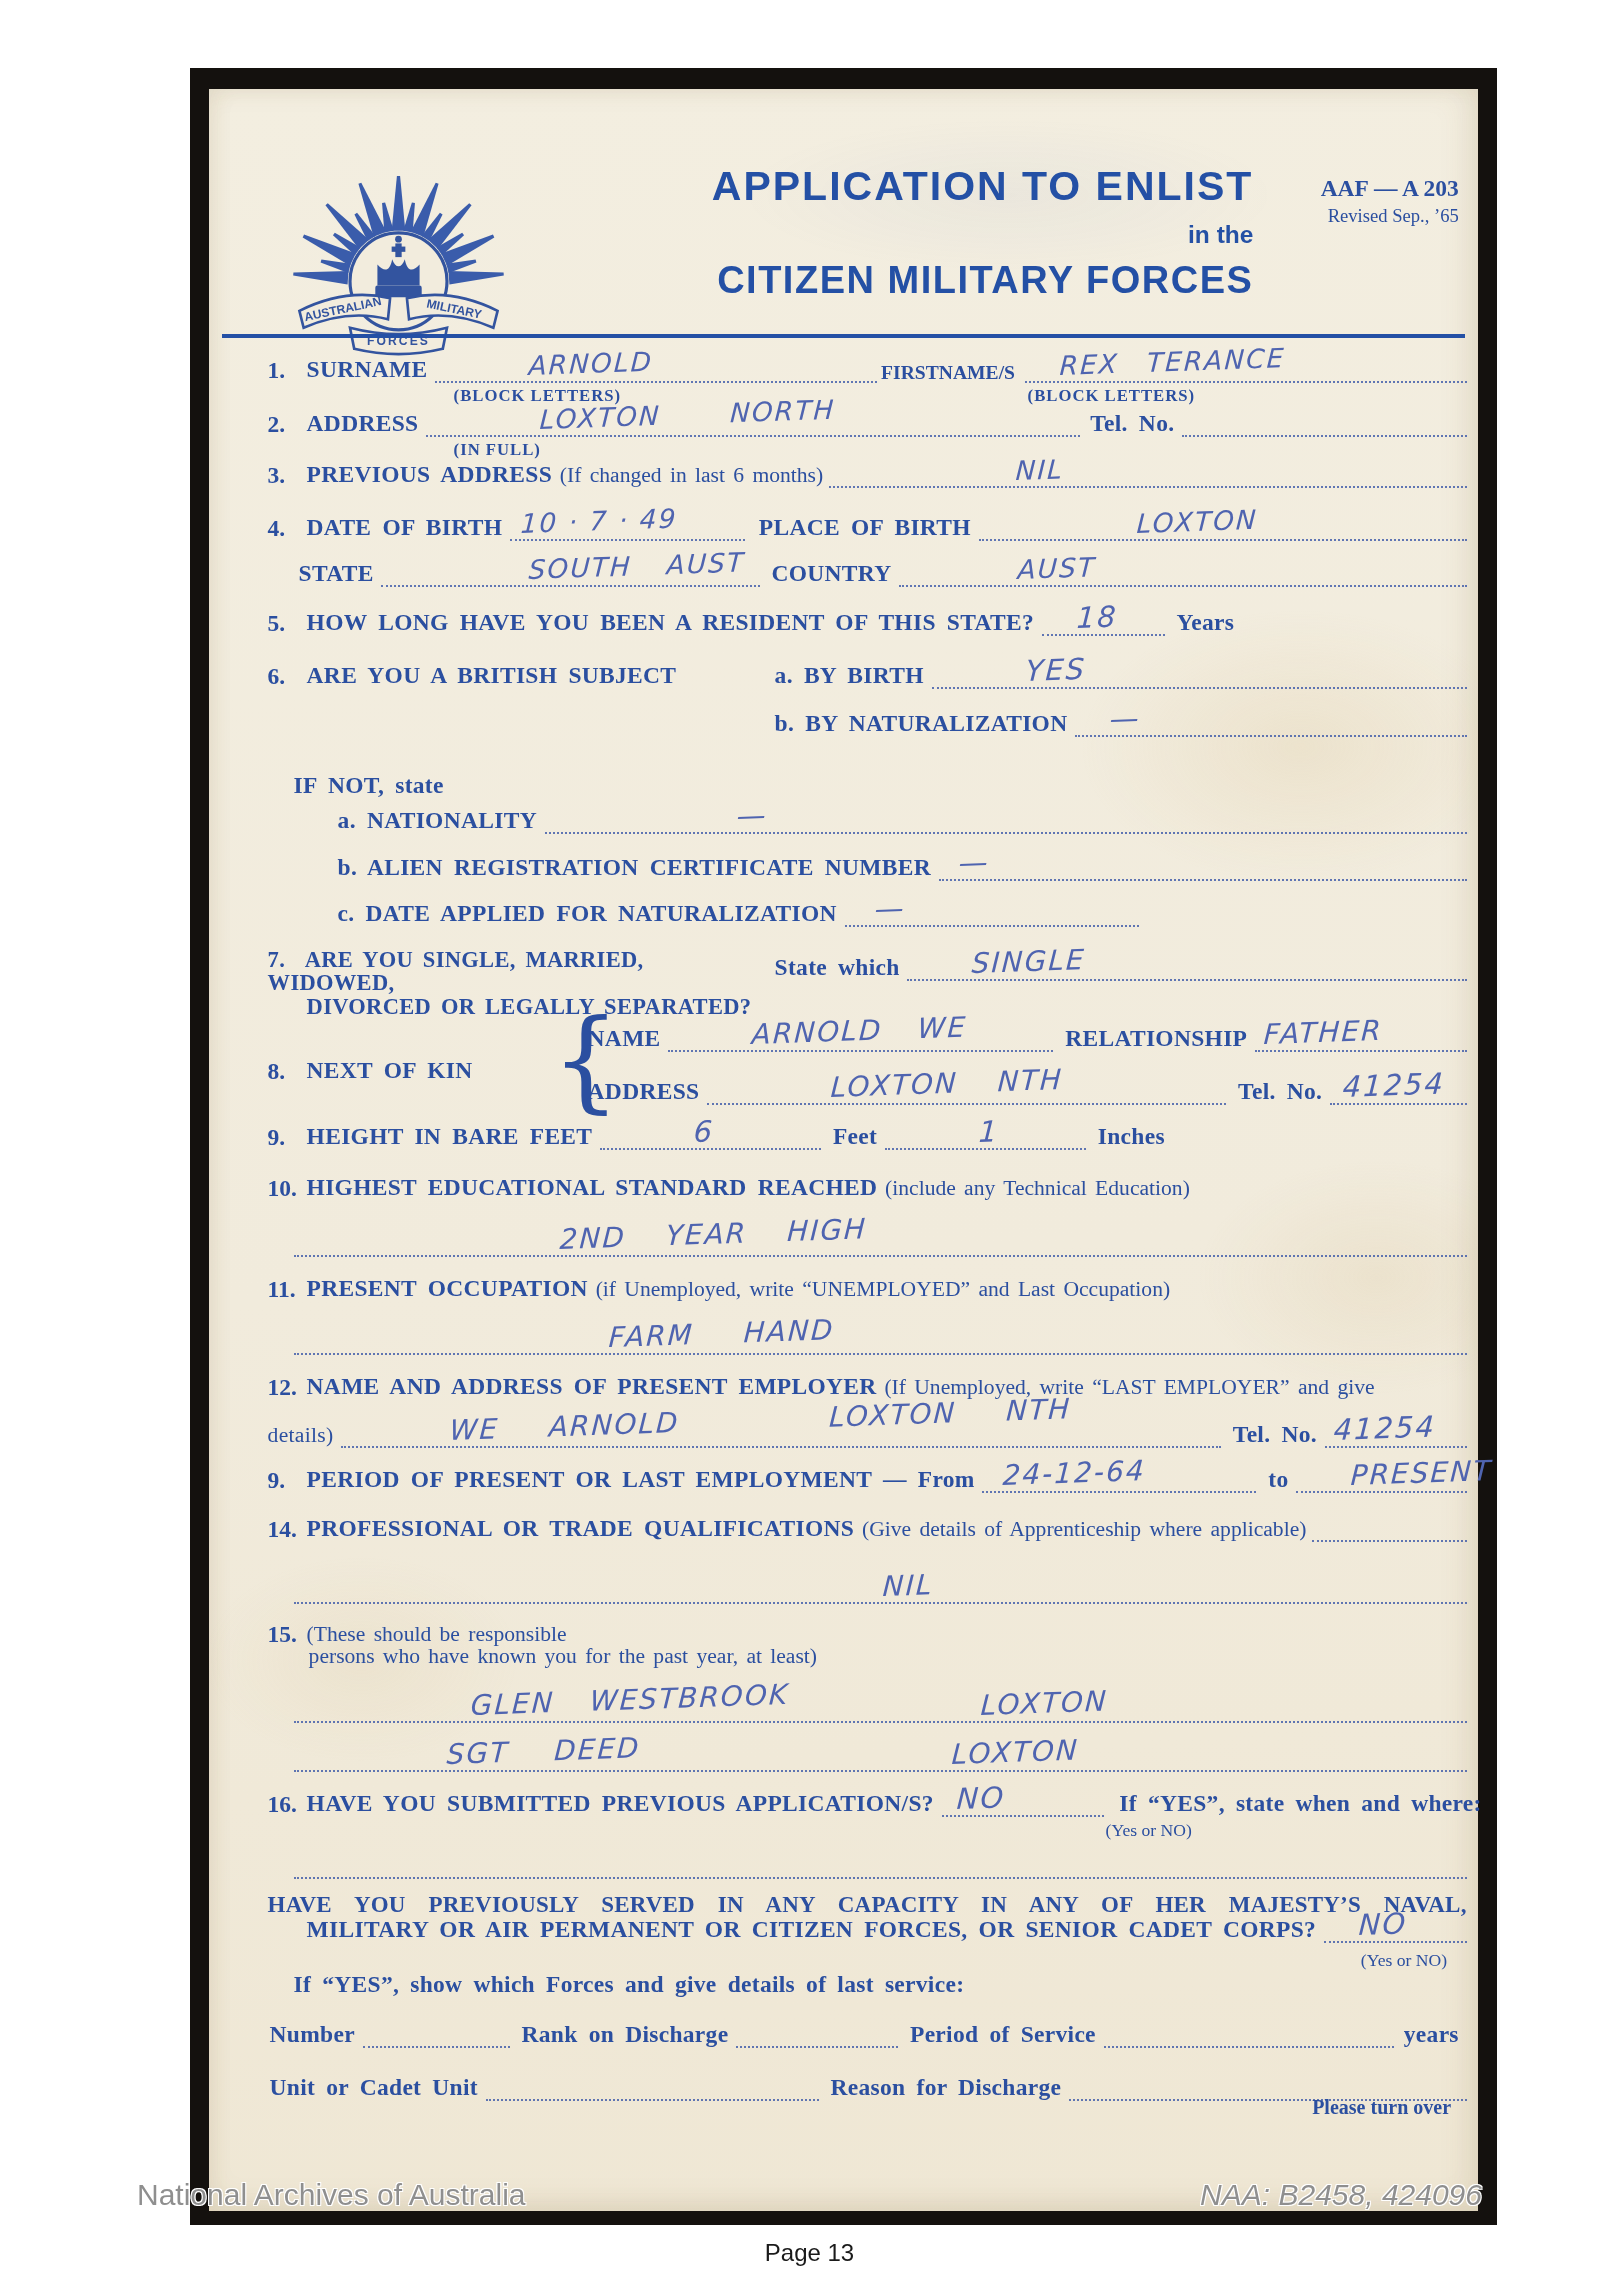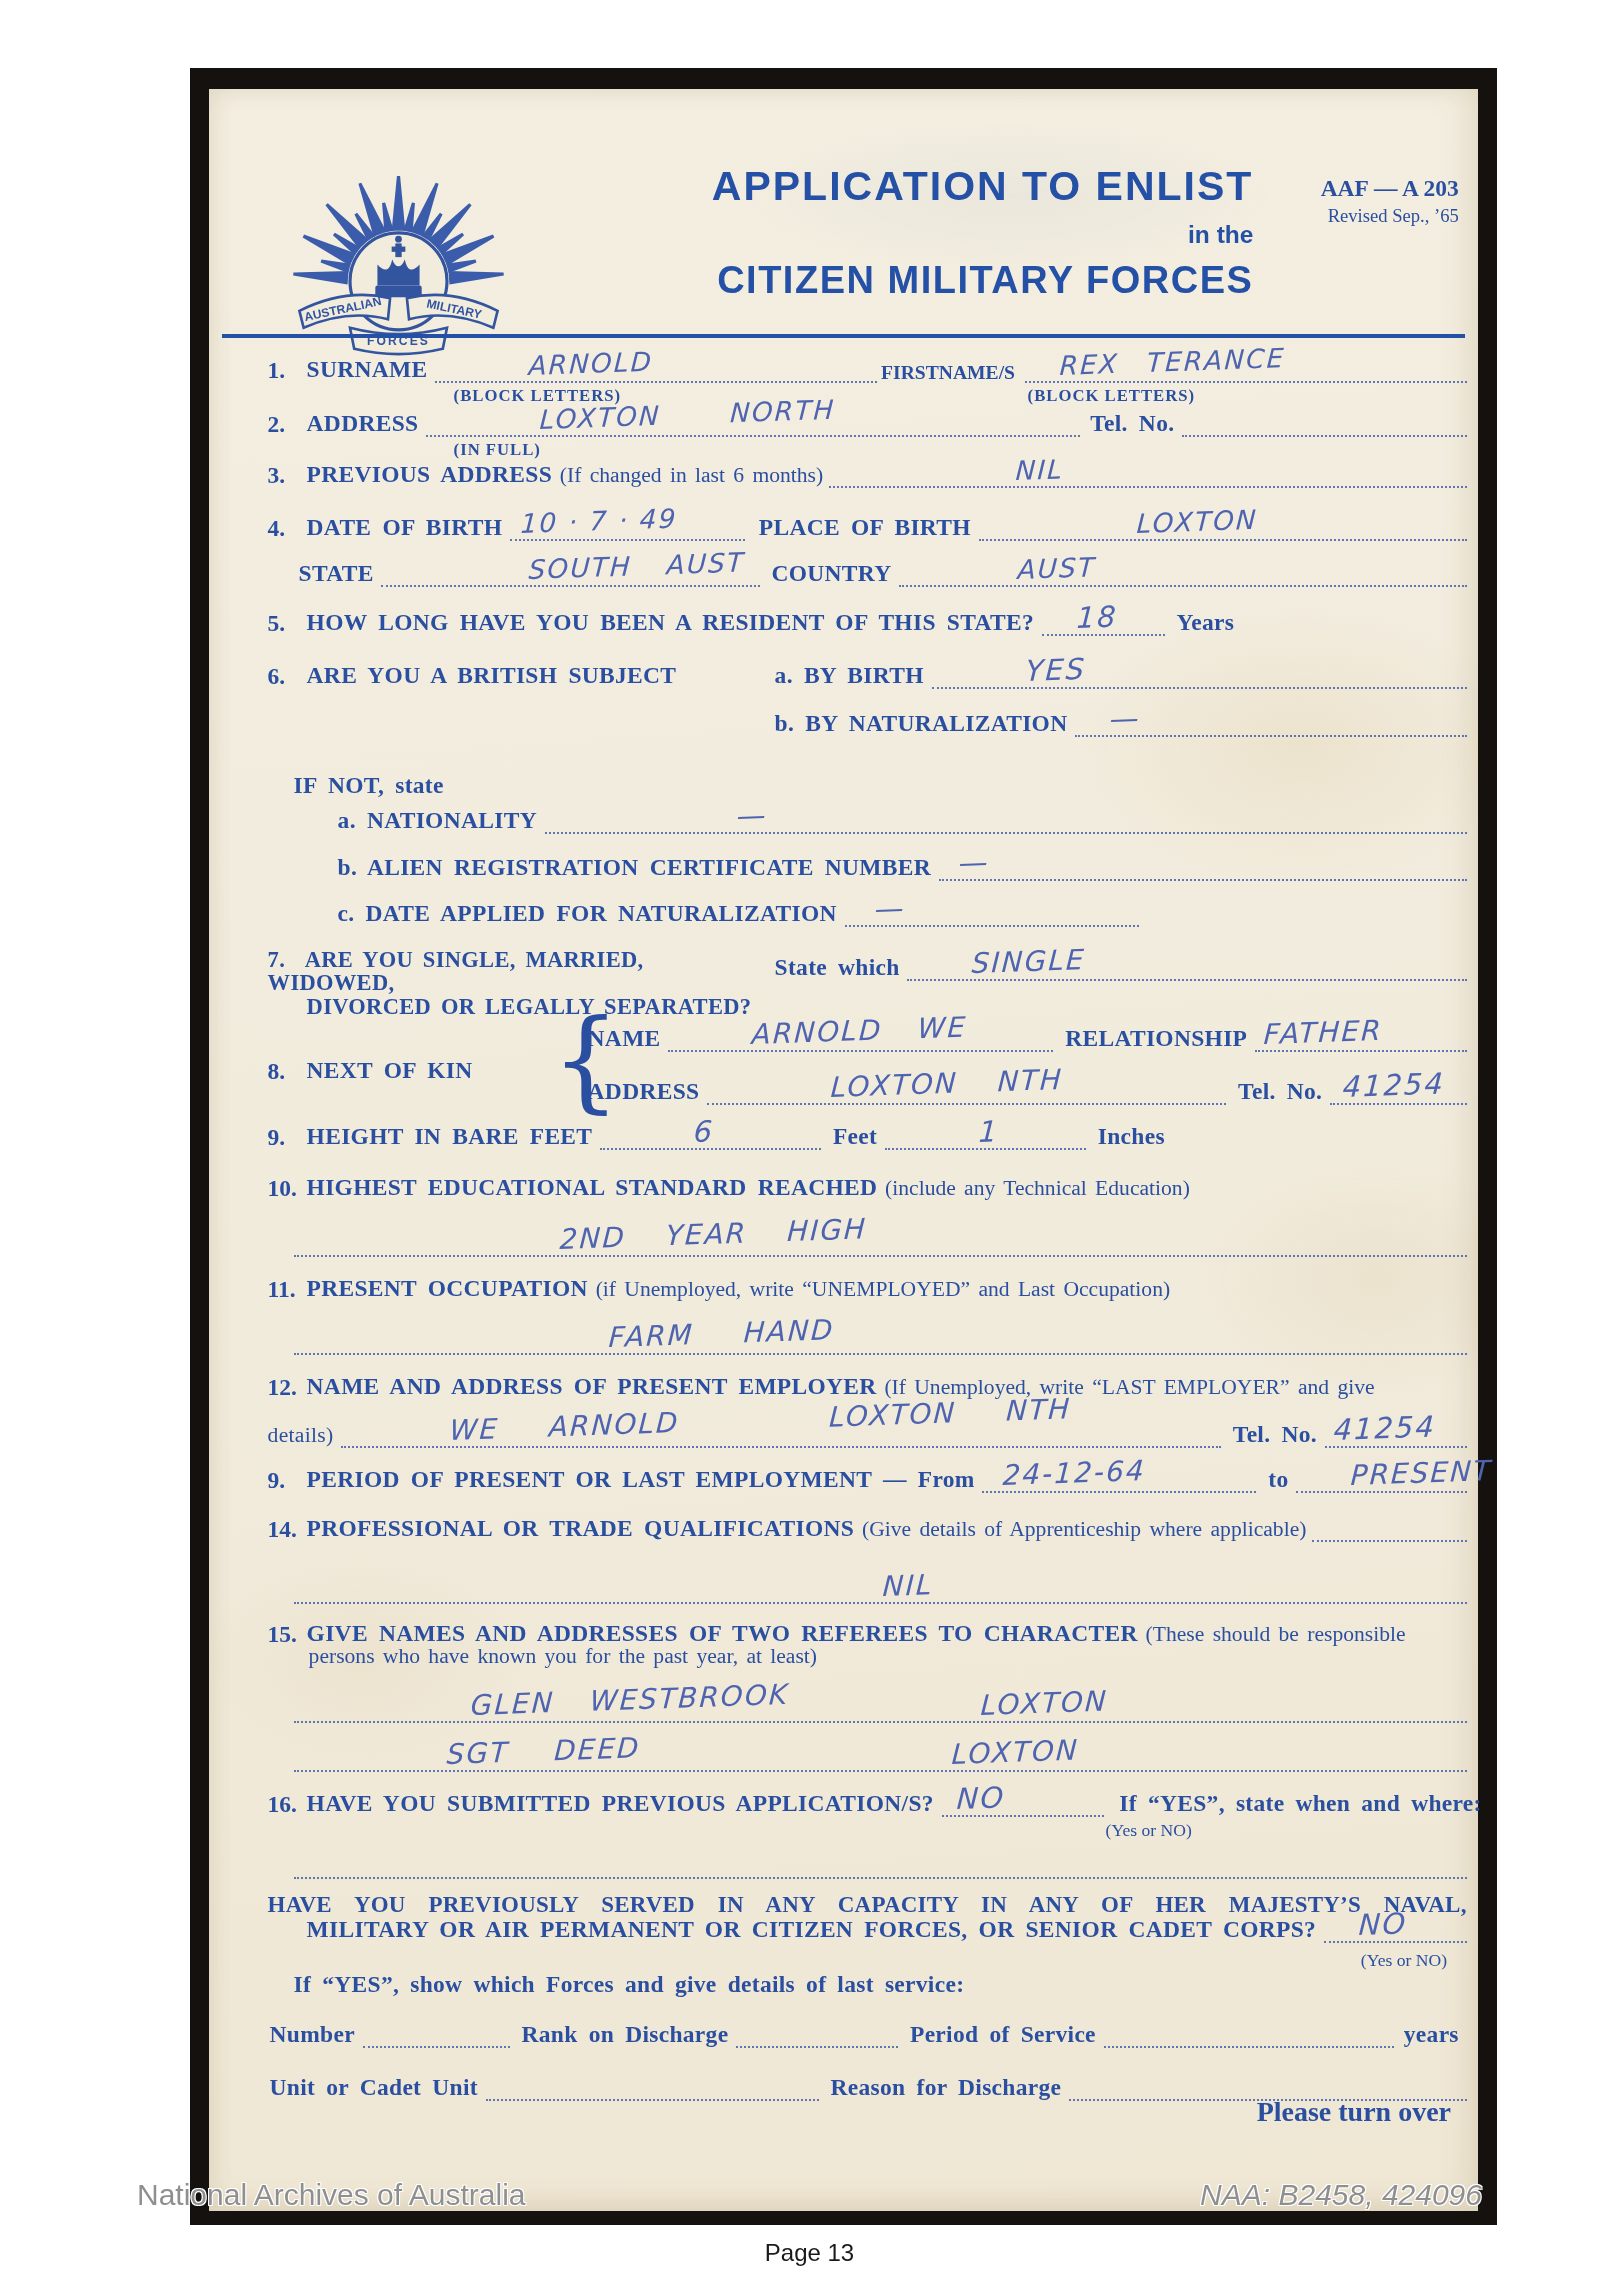--- a/index.html
+++ b/index.html
@@ -65,21 +65,21 @@
     transform:rotate(-2deg) skewX(-5deg);transform-origin:left bottom;}
   .hand.lg{font-size:29px;}
   .hand.md{font-size:28px;}
 
   .q7block{position:absolute;left:59px;top:859px;width:510px;color:var(--ink);
     font-weight:bold;font-size:22.5px;line-height:23.5px;letter-spacing:0.3px;word-spacing:3.9px;}
   .brace{position:absolute;left:343px;top:917px;font-family:"DejaVu Serif",serif;font-size:108px;
     color:var(--ink);font-weight:normal;line-height:1;transform:scaleY(1.02);}
   .jrow{position:absolute;left:59px;right:11.8px;top:1803px;text-align:justify;text-align-last:justify;
     font-weight:bold;font-size:23px;color:var(--ink);line-height:25.5px;letter-spacing:0.2px;}
-  .turnover{position:absolute;right:27.4px;top:2007px;font-weight:bold;font-size:28px;color:var(--ink);}
+  .turnover{position:absolute;right:27.4px;top:2007px;font-weight:bold;font-size:20px;color:var(--ink);}
 
   
   .wm{position:absolute;top:2178px;font-family:"Liberation Sans",sans-serif;font-size:30px;color:#8f8f8f;
     text-shadow:-1px -1px 0 #fff,1px -1px 0 #fff,-1px 1px 0 #fff,1px 1px 0 #fff;}
   .wm-left{left:137px;}
   .wm-right{right:137px;font-style:italic;}
   .pagelabel{position:absolute;left:0;right:0;top:2239px;text-align:center;
     font-family:"Liberation Sans",sans-serif;font-size:24px;color:#1a1a1a;}
 </style>
 </head>
@@ -361,21 +361,20 @@
         <span class="fill"></span>
       </div>
       <div class="row" style="left:85px;top:1486px">
         <span class="fill">
           <span class="hand md" style="left:588px">NIL</span>
         </span>
       </div>
 
       <div class="lblrow" style="top:1529px">
         <span class="qno">15.</span>
-        <span class="lbl">GIVE NAMES AND ADDRESSES OF TWO REFEREES TO CHARACTER</span>
         <span class="paren">(These should be responsible</span>
       </div>
       <div class="lblrow" style="left:100px;top:1551px">
         <span class="paren">persons who have known you for the past year, at least)</span>
       </div>
       <div class="row" style="left:85px;top:1605px">
         <span class="fill">
           <span class="hand md" style="left:176px;word-spacing:24.5px">GLEN WESTBROOK</span>
           <span class="hand md" style="left:686px">LOXTON</span>
         </span>

